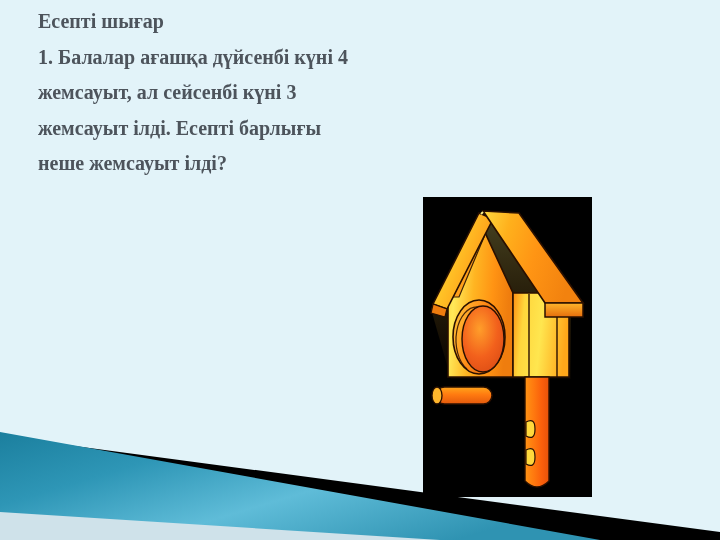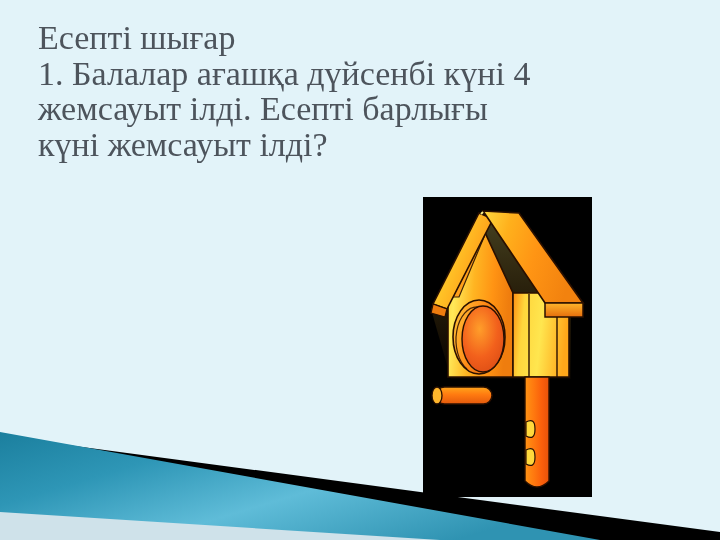--- a/index.html
+++ b/index.html
@@ -27,25 +27,25 @@
     bottom: 0;
     width: 720px;
     height: 120px;
     pointer-events: none;
   }
 
   
   #text-block {
     position: absolute;
     left: 38px;
-    top: 20px;
+    top: 4px;
     width: 640px;
     color: #4d545c;
-    font-weight: normal;
-    font-size: 34px;
+    font-weight: bold;
+    font-size: 20px;
     line-height: 35.5px;
     letter-spacing: 0px;
     text-rendering: optimizeLegibility;
   }
   #text-block .line {
     white-space: pre;
   }
 
   
   #picture {
@@ -62,22 +62,23 @@
   }
 </style>
 </head>
 <body>
 
 <div id="slide">
 
   <div id="text-block">
     <div class="line">Есепті шығар</div>
     <div class="line">1. Балалар ағашқа дүйсенбі күні 4</div>
+    <div class="line">жемсауыт, ал сейсенбі күні 3</div>
     <div class="line">жемсауыт ілді. Есепті барлығы</div>
-    <div class="line">күні жемсауыт ілді?</div>
+    <div class="line">неше жемсауыт ілді?</div>
   </div>
 
   <div id="picture">
     <svg width="169" height="300" viewBox="0 0 169 300">
       <defs>
         <linearGradient id="gRoofFront" x1="0" y1="0" x2="1" y2="0.3">
           <stop offset="0%" stop-color="#ffd93f"></stop>
           <stop offset="28%" stop-color="#ffb01c"></stop>
           <stop offset="60%" stop-color="#ff9514"></stop>
           <stop offset="100%" stop-color="#f2820f"></stop>

